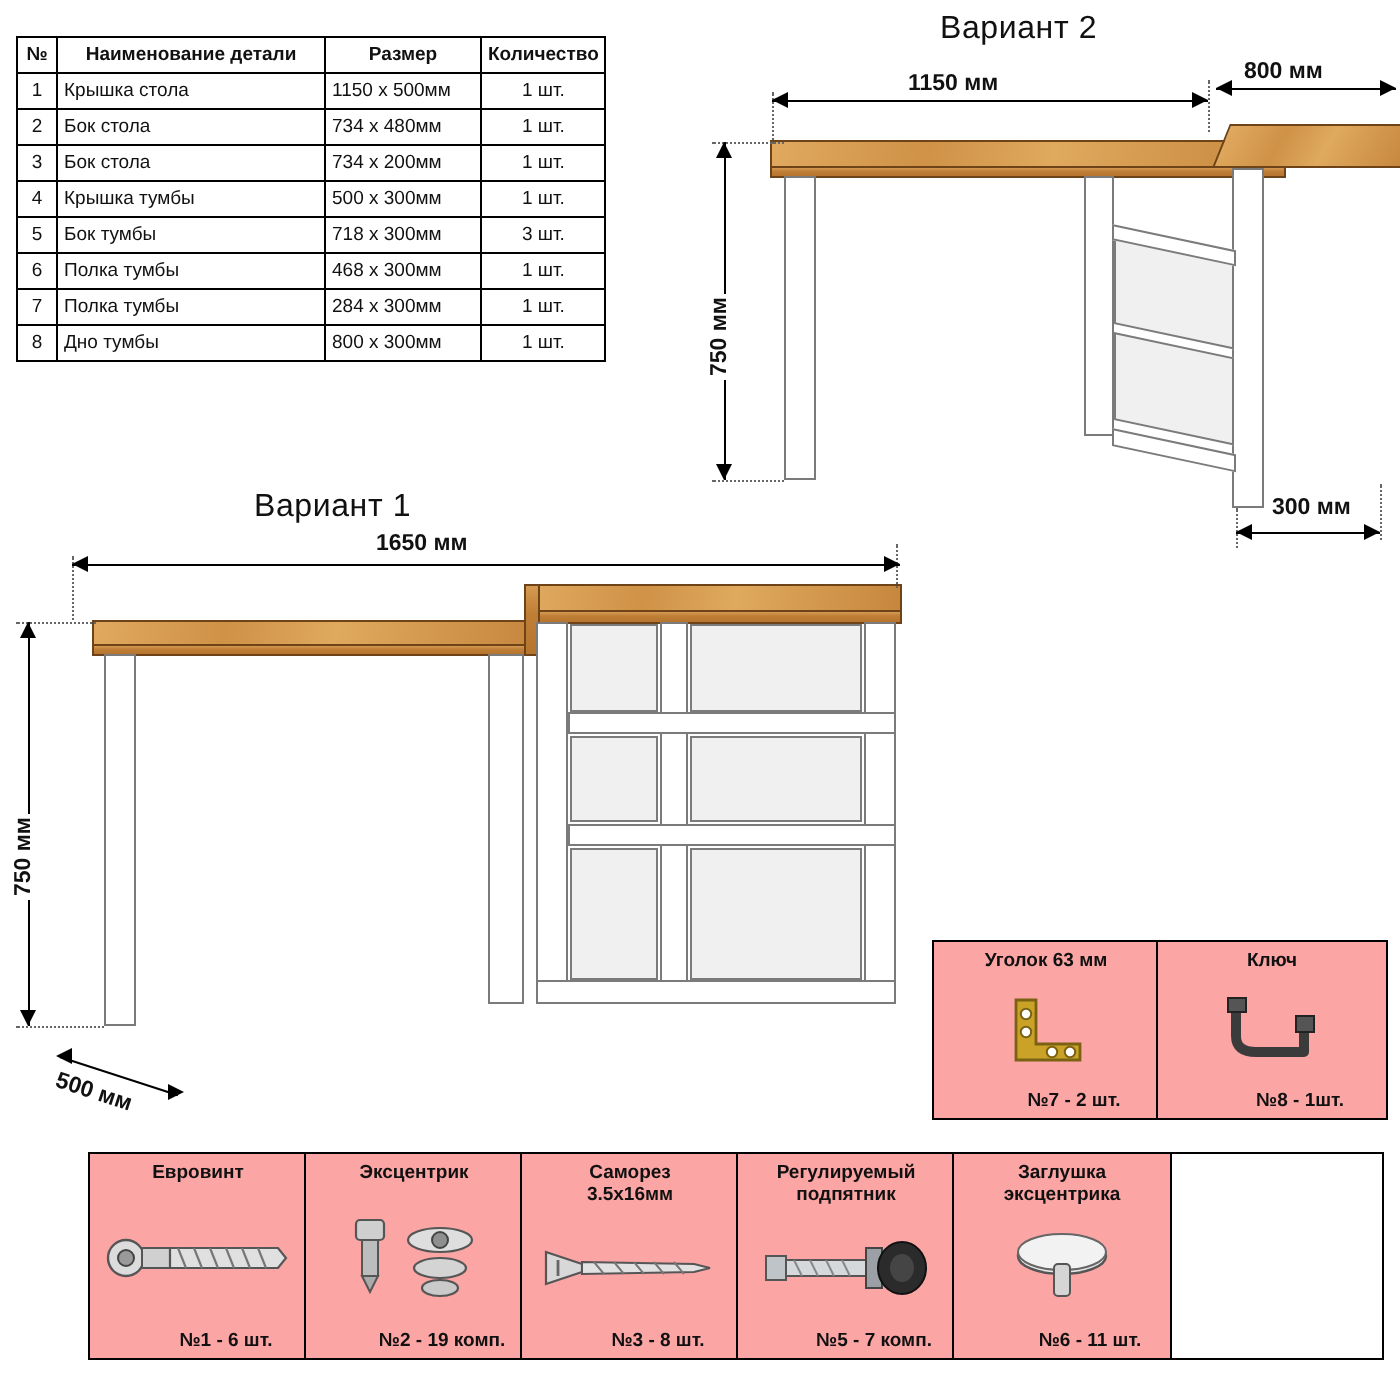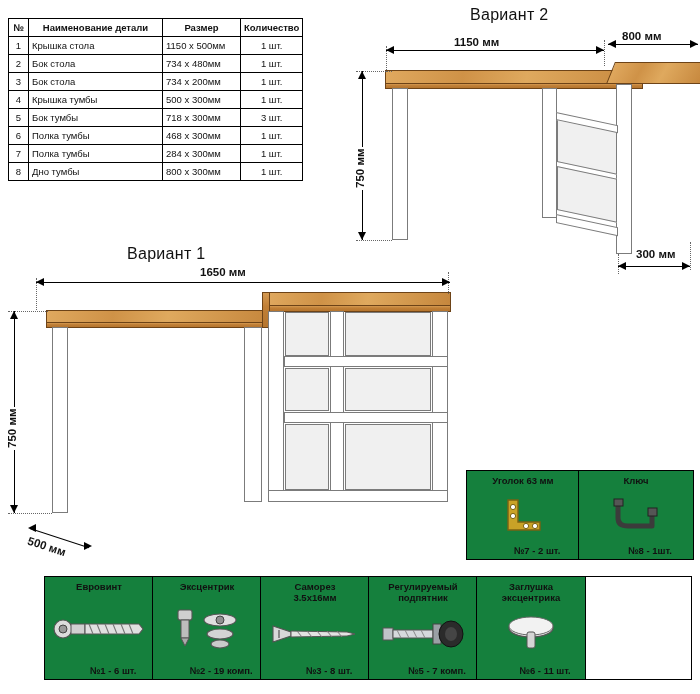--- a/index.html
+++ b/index.html
@@ -108,21 +108,21 @@
     background: #fff;
   }
   .hw-cell {
     border: 1.2px solid #000;
     margin: -0.6px;
     display: flex;
     flex-direction: column;
     align-items: center;
     justify-content: space-between;
     padding: 4px 2px 3px;
-    background: #15803d;
+    background: #fca5a5;
   }
   .hw-title {
     font-size: 9.5px;
     font-weight: bold;
     text-align: center;
     line-height: 11px;
   }
   .hw-art { flex: 1; display: flex; align-items: center; justify-content: center; width: 100%; }
   .hw-qty { font-size: 9.5px; font-weight: bold; text-align: center; padding-left: 28px; }
 
@@ -265,21 +265,21 @@
   <div class="panel-shade" style="left:285px; top:368px; width:44px; height:43px;"></div>
   <div class="panel-shade" style="left:345px; top:368px; width:86px; height:43px;"></div>
   <div class="panel-shade" style="left:285px; top:424px; width:44px; height:66px;"></div>
   <div class="panel-shade" style="left:345px; top:424px; width:86px; height:66px;"></div>
 
   <div class="ext-line-v" style="left:36px; top:278px; height:32px;"></div>
   <div class="ext-line-v" style="left:448px; top:272px; height:22px;"></div>
   <div class="dim-line-h" style="left:36px; top:282px; width:414px;"></div>
   <div class="arrow arrow-l" style="left:36px; top:278px;"></div>
   <div class="arrow arrow-r" style="left:442px; top:278px;"></div>
-  <div class="dim-label" style="left:186px; top:266px;margin-left:12px;">1650 мм</div>
+  <div class="dim-label" style="left:186px; top:266px;">1650 мм</div>
 
   <div class="ext-line-h" style="left:8px; top:311px; width:40px;"></div>
   <div class="ext-line-h" style="left:8px; top:513px; width:44px;"></div>
   <div class="dim-line-v" style="left:14px; top:311px; height:202px;"></div>
   <div class="arrow arrow-u" style="left:10px; top:311px;"></div>
   <div class="arrow arrow-d" style="left:10px; top:505px;"></div>
   <div class="dim-label vert" style="left:6px; top:450px;">750 мм</div>
 
   <div class="dim-line-h" style="left:30px; top:528px; width:62px; transform:rotate(18deg); transform-origin:left center;"></div>
   <div class="arrow arrow-l" style="left:28px; top:524px;"></div>

